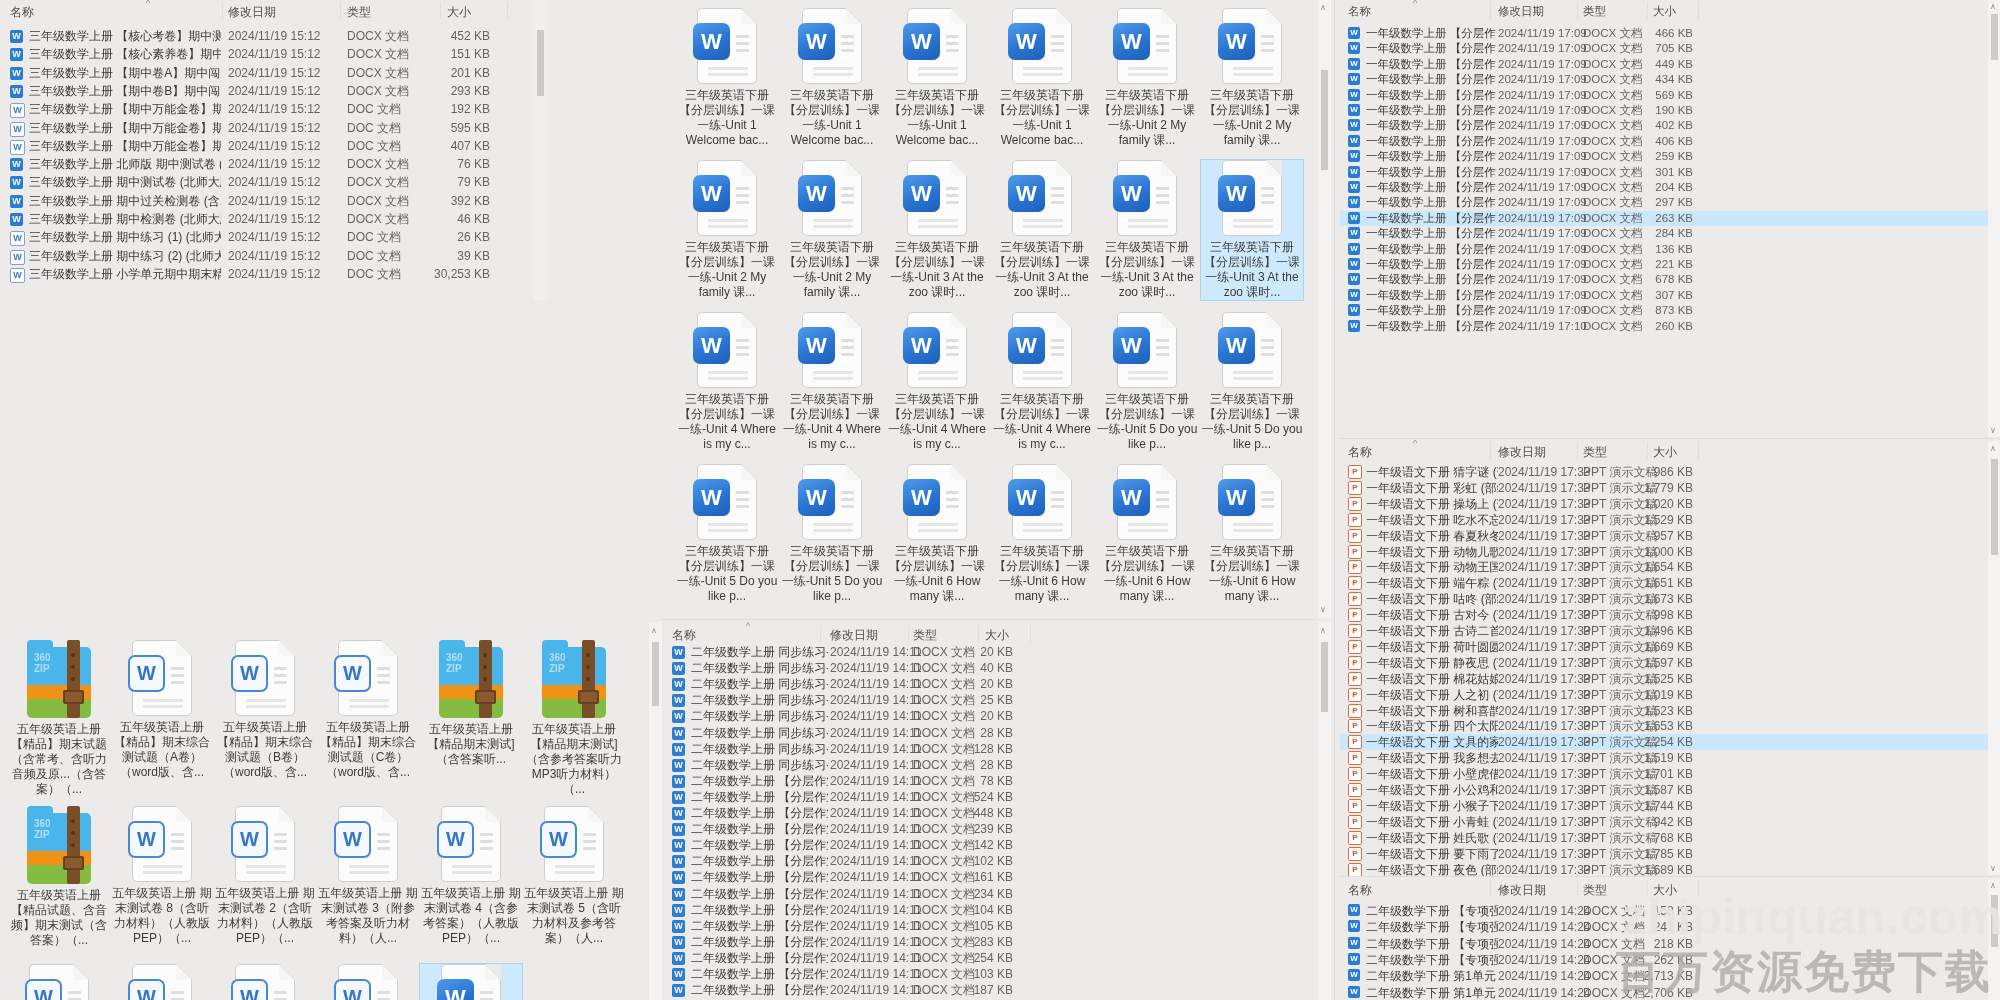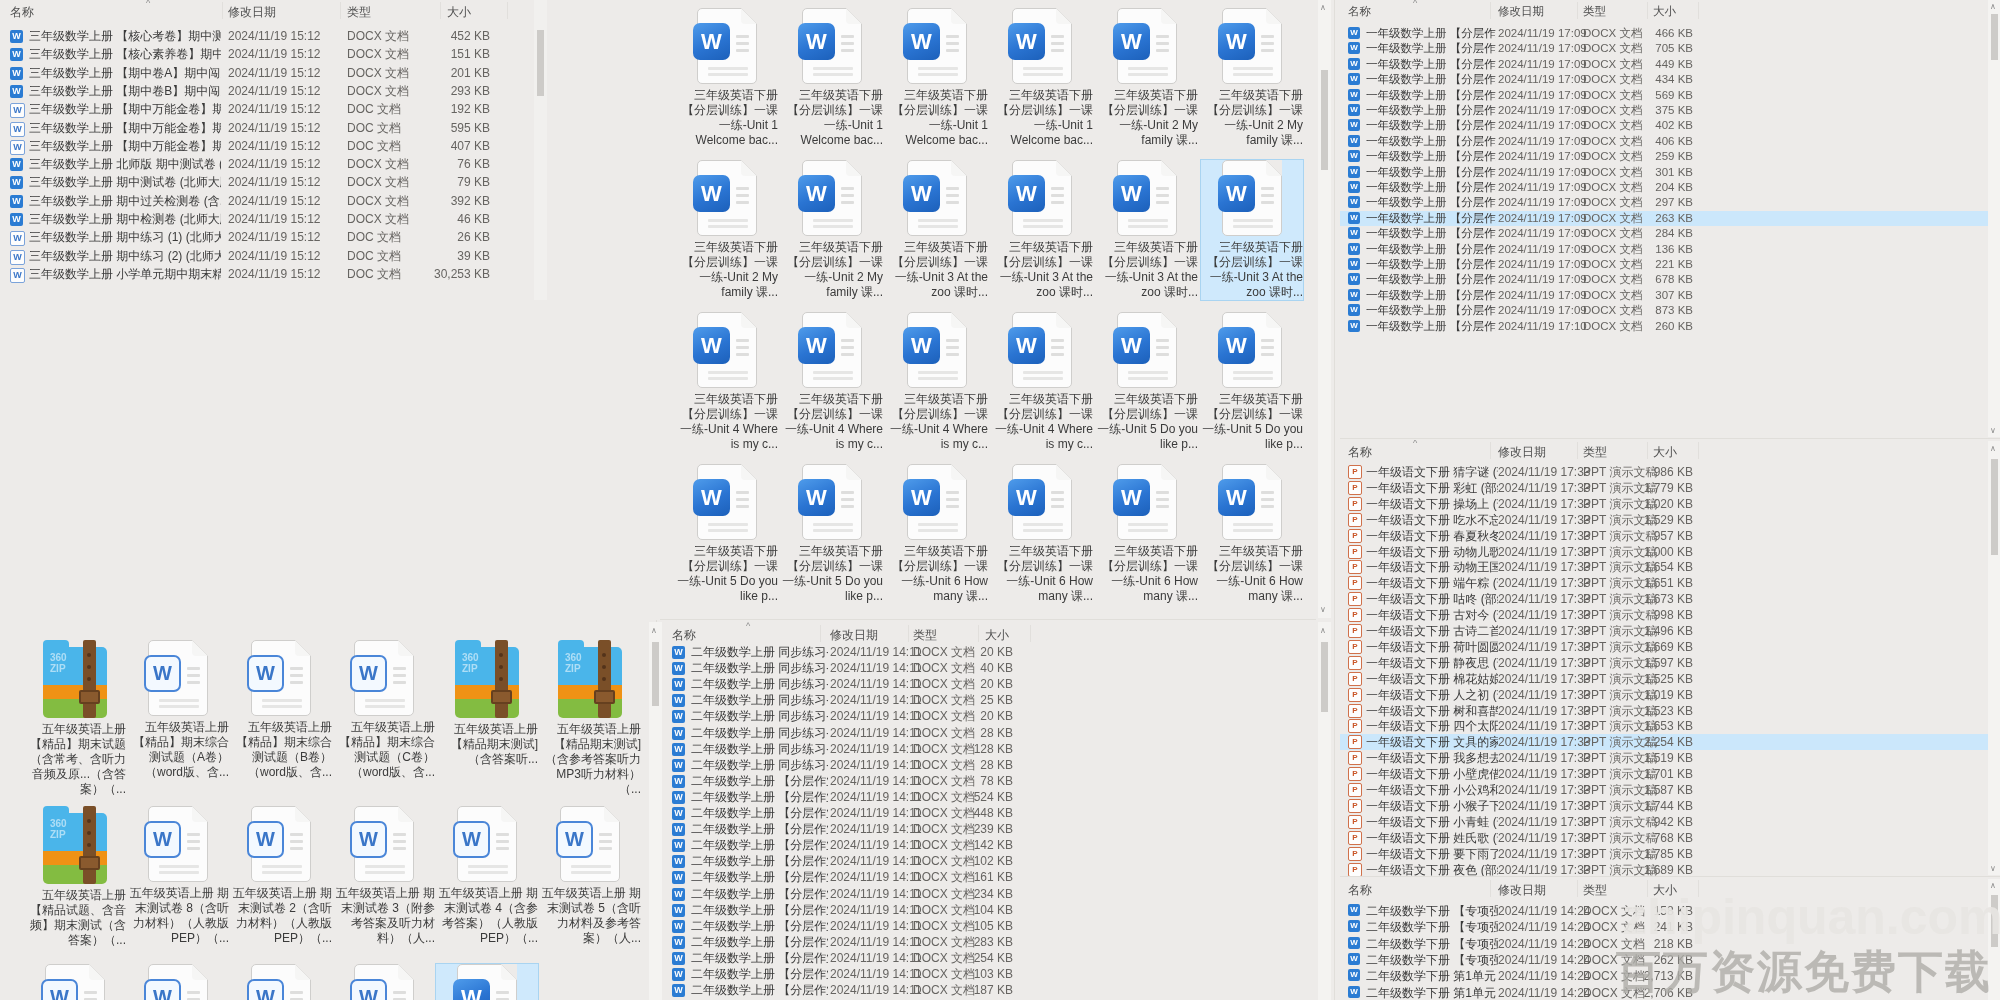--- a/index.html
+++ b/index.html
@@ -71,24 +71,24 @@
   .pF .fdate{left:170px;}
   .pF .ftype{left:253px;}
   .pF .fsize{left:264px;width:89px;}
   .pF .hname{left:12px;} .pF .caret{left:86px;}
   .pF .hdate{left:170px;} .pF .htype{left:253px;} .pF .hsize{left:325px;}
   .pF .v1{left:160px;} .pF .v2{left:248px;} .pF .v3{left:318px;} .pF .v4{left:370px;}
 
   
   .grid{position:absolute;overflow:hidden;}
   .gB{left:660px;top:0;width:655px;height:618px;}
-  .gG{left:16px;top:620px;width:648px;height:380px;}
+  .gG{left:0;top:620px;width:648px;height:380px;}
   .gitem{position:absolute;width:102px;text-align:center;}
   .gitem.gsel{background:#cfe9fc;outline:1px solid #a9d4f1;}
-  .glabel{margin-top:4px;font-size:12px;line-height:15px;color:#3b3b3b;word-wrap:break-word;text-align:right;}
+  .glabel{margin-top:4px;font-size:12px;line-height:15px;color:#3b3b3b;word-wrap:break-word;}
 
   .bigdoc{position:relative;width:58px;height:74px;margin:0 auto;
     background:#fcfcfc;border:1px solid #cfcecc;border-radius:5px;}
   .bigdoc .fold{position:absolute;top:-1px;right:-1px;width:16px;height:16px;
     background:linear-gradient(225deg,#edebe9 48%,#e3e2e0 50%,#f6f6f5 52%);
     border-bottom-left-radius:4px;}
   .bigdoc .ln{position:absolute;background:#dededd;height:3px;border-radius:1px;}
   .bigdoc .la{right:7px;top:26px;width:13px;}
   .bigdoc .lb{right:7px;top:33px;width:13px;}
   .bigdoc .lc{right:7px;top:40px;width:13px;}
@@ -578,21 +578,21 @@
         <span class="fname">一年级数学上册 【分层作业】3.1 1—5...</span>
         <span class="fdate">2024/11/19 17:09</span>
         <span class="ftype">DOCX 文档</span>
         <span class="fsize">569 KB</span>
       </div>
       <div class="frow" style="top: 77px;">
         <span class="fi fi-docx">W</span>
         <span class="fname">一年级数学上册 【分层作业】3.2 比大...</span>
         <span class="fdate">2024/11/19 17:09</span>
         <span class="ftype">DOCX 文档</span>
-        <span class="fsize">375 KB</span>
+        <span class="fsize">190 KB</span>
       </div>
       <div class="frow" style="top: 92.4px;">
         <span class="fi fi-docx">W</span>
         <span class="fname">一年级数学上册 【分层作业】3.3 第几...</span>
         <span class="fdate">2024/11/19 17:09</span>
         <span class="ftype">DOCX 文档</span>
         <span class="fsize">402 KB</span>
       </div>
       <div class="frow" style="top: 107.8px;">
         <span class="fi fi-docx">W</span>

